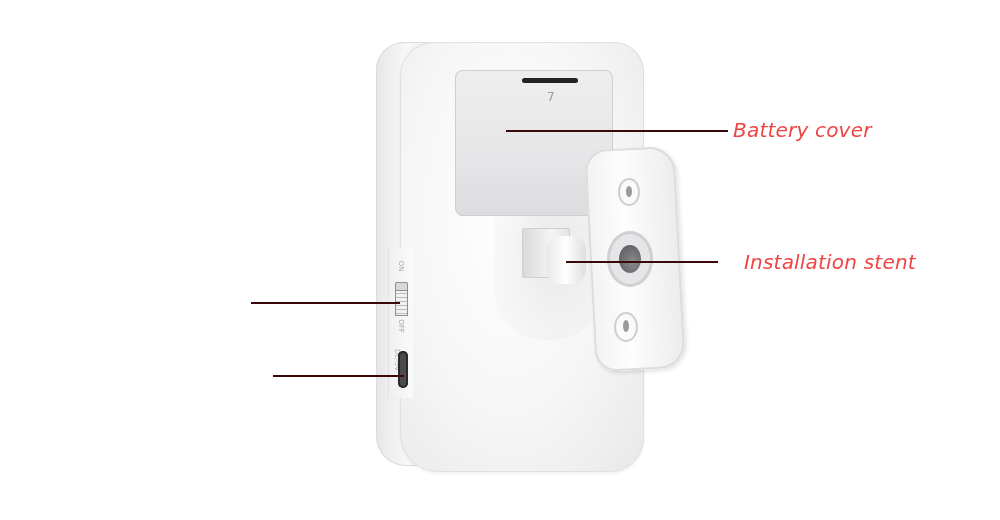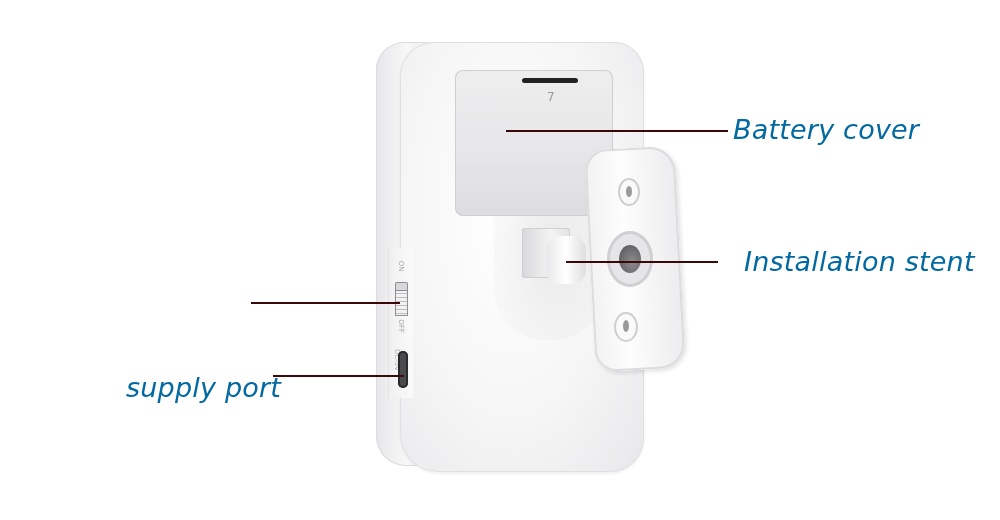--- a/index.html
+++ b/index.html
@@ -1,20 +1,20 @@
 <!DOCTYPE html>
 <html><head>
   <meta charset="utf-8">
   <style>
     html, body { margin: 0; padding: 0; background: #ffffff; }
     body { width: 1000px; height: 520px; position: relative; overflow: hidden;
            font-family: "DejaVu Sans", "Liberation Sans", sans-serif; }
     .stage { position: absolute; left: 0; top: 0; width: 1000px; height: 520px; }
 
-    .label { position: absolute; font-style: italic; font-size: 27px; color: #0369a1;
+    .label { position: absolute; font-style: italic; font-size: 20px; color: #ef4444;
              line-height: 28px; white-space: nowrap; letter-spacing: 0.2px; }
     .leader { position: absolute; height: 1.5px; background: #3a0808; }
 
     
     .device-side { position: absolute; left: 376px; top: 42px; width: 60px; height: 424px;
                    border-radius: 28px 8px 8px 30px;
                    background: linear-gradient(90deg, #e7e7e9 0%, #f7f7f8 50%, #efeff1 100%);
                    box-shadow: inset 0 0 0 1px #dcdcde; }
     .device-front { position: absolute; left: 400px; top: 42px; width: 244px; height: 430px;
                     border-radius: 34px 30px 34px 38px;
@@ -93,15 +93,14 @@
   <div class="hole" style="left:614px;top:312px;width:24px;height:30px;"></div>
   <div class="hole-inner" style="left:623px;top:320px;width:6px;height:12px;"></div>
 
   <div class="leader" style="left:506px;top:130px;width:222px;"></div>
   <div class="leader" style="left:566px;top:261px;width:152px;"></div>
   <div class="leader" style="left:251px;top:302px;width:149px;"></div>
   <div class="leader" style="left:273px;top:375px;width:131px;"></div>
 
   <div class="label" style="left:733px;top:116px;">Battery cover</div>
   <div class="label" style="left:744px;top:248px;">Installation stent</div>
-  <div class="label" style="left:126px;top:374px;">supply port</div>
 
 </div>
 
 </body></html>

